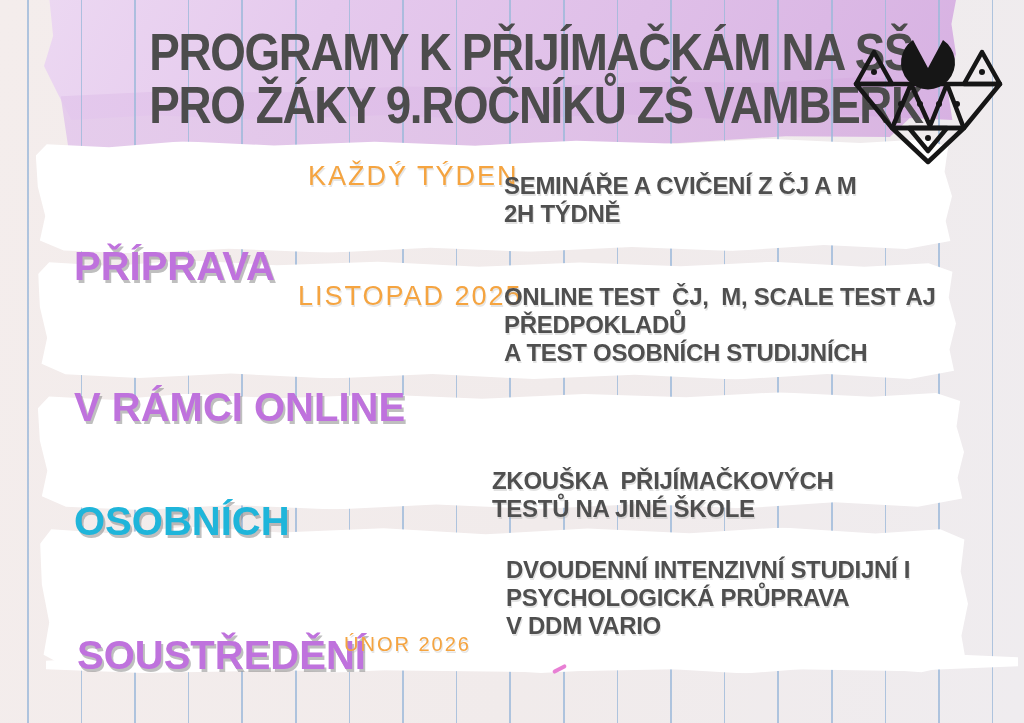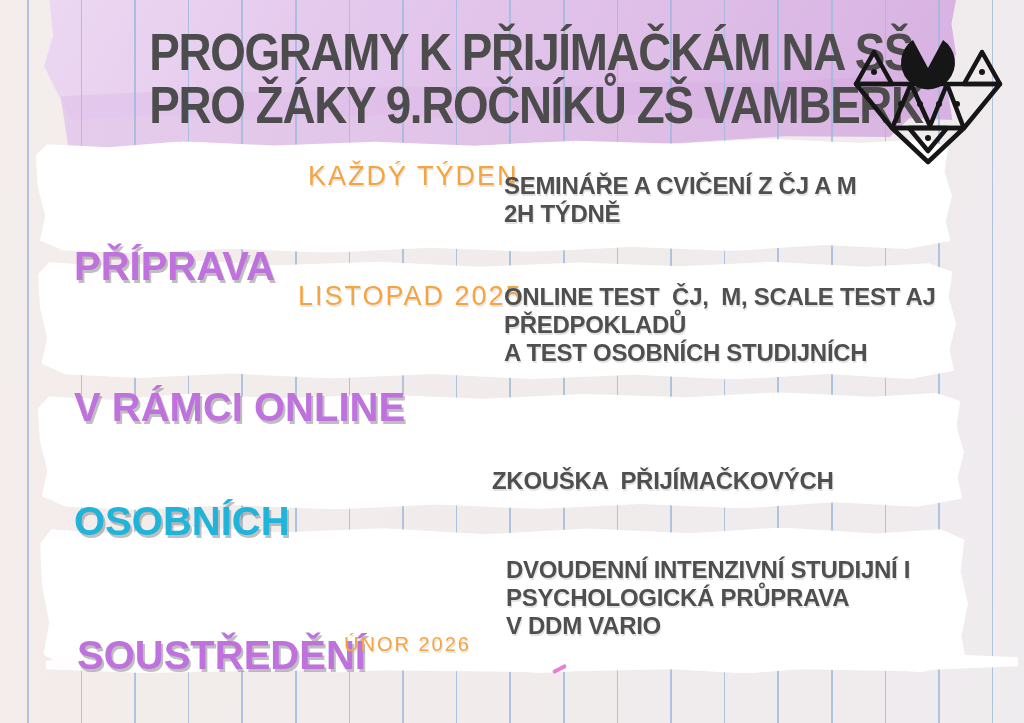--- a/index.html
+++ b/index.html
@@ -131,20 +131,21 @@
     <div>ONLINE TEST  ČJ,  M, SCALE TEST AJ</div>
     <div>PŘEDPOKLADŮ</div>
     <div>A TEST OSOBNÍCH STUDIJNÍCH</div>
   </div>
 
   <div class="prog-name" style="left:74px;top:404px;" data-color="cyan">
     <div>OSOBNÍCH</div>
   </div>
   <div class="prog-desc" style="left:492px;top:423px;margin-top:44px;">
     <div>ZKOUŠKA  PŘIJÍMAČKOVÝCH</div>
+    <div>TESTŮ NA JINÉ ŠKOLE</div>
   </div>
 
   <div class="prog-name" style="left:77px;top:538px;" data-color="purple">
     <div>SOUSTŘEDĚNÍ</div>
     
   </div>
   <div class="prog-date" style="left:344px;top:629px;font-size:20px;">ÚNOR 2026</div>
   <div class="prog-desc" style="left:506px;top:556px;">
     <div>DVOUDENNÍ INTENZIVNÍ STUDIJNÍ I</div>
     <div>PSYCHOLOGICKÁ PRŮPRAVA</div>

